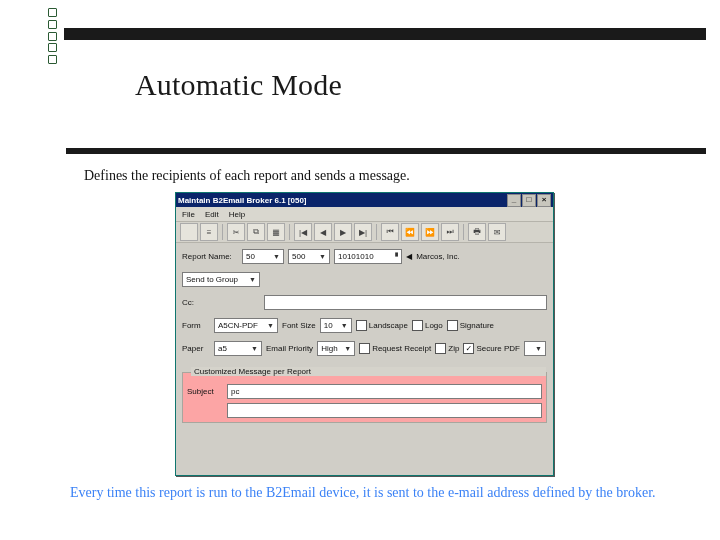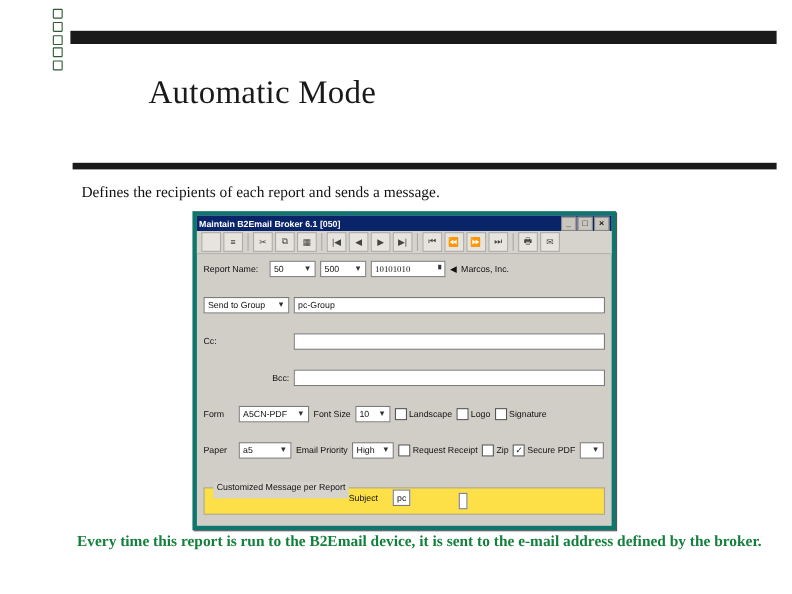--- a/index.html
+++ b/index.html
@@ -48,43 +48,42 @@
   .midbar {
     position: absolute;
     left: 66px;
     right: 14px;
     top: 148px;
     height: 6px;
     background: #1a1a1a;
   }
   .desc1 {
     position: absolute;
-    left: 74px;
+    left: 84px;
     top: 168px;
     font-size: 14px;
     color: #111;
   }
   .desc2 {
     position: absolute;
     left: 70px;
     right: 20px;
     top: 484px;
     font-size: 14px;
-    color: #15803d;
+    color: #3b82f6;
     line-height: 1.25;
-    font-weight: bold;
   }
   
   .window {
     position: absolute;
     left: 175px;
     top: 192px;
     width: 377px;
     height: 282px;
-    border: 4px solid #0f766e;
+    border: 1px solid #0f766e;
     background: #d0cec7;
     font-family: Tahoma, Arial, sans-serif;
     font-size: 8px;
     color: #111;
     box-shadow: 1px 1px 0 #555;
   }
   .titlebar {
     height: 14px;
     background: linear-gradient(#0a246a,#0a246a);
     color: #fff;
@@ -127,44 +126,44 @@
   .tico {
     width: 16px; height: 16px;
     border: 1px solid #aaa;
     background: #e6e4dc;
     display:flex;align-items:center;justify-content:center;
     font-size:8px;color:#444;
   }
   .sep { width:1px;height:16px;background:#aaa;margin:0 2px; }
   .client {
     padding: 6px;
-    display:flex;flex-direction:column;gap:18px;
+    display:flex;flex-direction:column;gap:8px;
   }
   .row { display:flex;align-items:center;gap:4px;font-size:8px;}
   .lbl { min-width:56px; }
   .combo, .input {
     height:13px;border:1px solid #7b7b7b;background:#fff;
     font-size:8px;padding:0 3px;display:flex;align-items:center;
     justify-content:space-between;
   }
   .combo .ar { font-size:7px;color:#333;margin-left:2px; }
   .cb { display:flex;align-items:center;gap:2px;font-size:8px;}
   .cbbox { width:9px;height:9px;border:1px solid #555;background:#fff;
     display:flex;align-items:center;justify-content:center;font-size:8px;line-height:8px;}
   .group {
     border:1px solid #a8a69e;
-    background:#fde047;
+    background:#fca5a5;
     padding:4px;
     margin-top:2px;
-    display:flex;flex-direction:row;gap:4px;
+    display:flex;flex-direction:column;gap:4px;
   }
   .group-title { position:relative;top:-10px;left:4px;background:#d5d3cb;padding:0 3px;display:inline-block;font-size:8px;}
   .tbox { height:13px;border:1px solid #7b7b7b;background:#fff;padding:0 3px;font-size:8px;display:flex;align-items:center;}
   .small { width:34px; }
-  .med { width:60px;font-family:Liberation Serif, serif; }
+  .med { width:60px; }
   .wide { flex:1; }
 </style>
 </head>
 <body>
 
 <div class="sidebar-bullets">
   <div class="bullet"></div>
   <div class="bullet"></div>
   <div class="bullet"></div>
   <div class="bullet"></div>
@@ -179,20 +178,25 @@
 
 <div class="desc1">Defines the recipients of each report and sends a message.</div>
 
 <div class="window">
   <div class="titlebar">
     <span>Maintain B2Email Broker 6.1 [050]</span>
     <span class="spacer"></span>
     <span class="tbtn">_</span>
     <span class="tbtn">□</span>
     <span class="tbtn">×</span>
+  </div>
+  <div class="menubar">
+    <span>File</span>
+    <span>Edit</span>
+    <span>Help</span>
   </div>
   <div class="toolbar">
     <span class="tico"></span>
     <span class="tico">≡</span>
     <span class="sep"></span>
     <span class="tico">✂</span>
     <span class="tico">⧉</span>
     <span class="tico">▦</span>
     <span class="sep"></span>
     <span class="tico">|◀</span>
@@ -225,28 +229,23 @@
           <span class="ar">▝</span>
         </span>
       <span class="ar">◀</span>
       <span>Marcos, Inc.</span>
     </div>
     <div class="row">
       <span class="combo" style="width:70px">
           <span>Send to Group</span>
           <span class="ar">▼</span>
         </span>
-      <span class="tbox wide">pc-Group</span>
     </div>
     <div class="row">
       <span class="lbl" style="min-width:78px;">Cc:</span>
-      <span class="tbox wide"></span>
-    </div>
-    <div class="row">
-      <span class="lbl" style="min-width:78px;text-align:right">Bcc:</span>
       <span class="tbox wide"></span>
     </div>
 
     <div class="row">
       <span class="lbl" style="min-width:28px">Form</span>
       <span class="combo" style="width:56px">
           <span>A5CN-PDF</span>
           <span class="ar">▼</span>
         </span>
       <span>Font Size</span>

